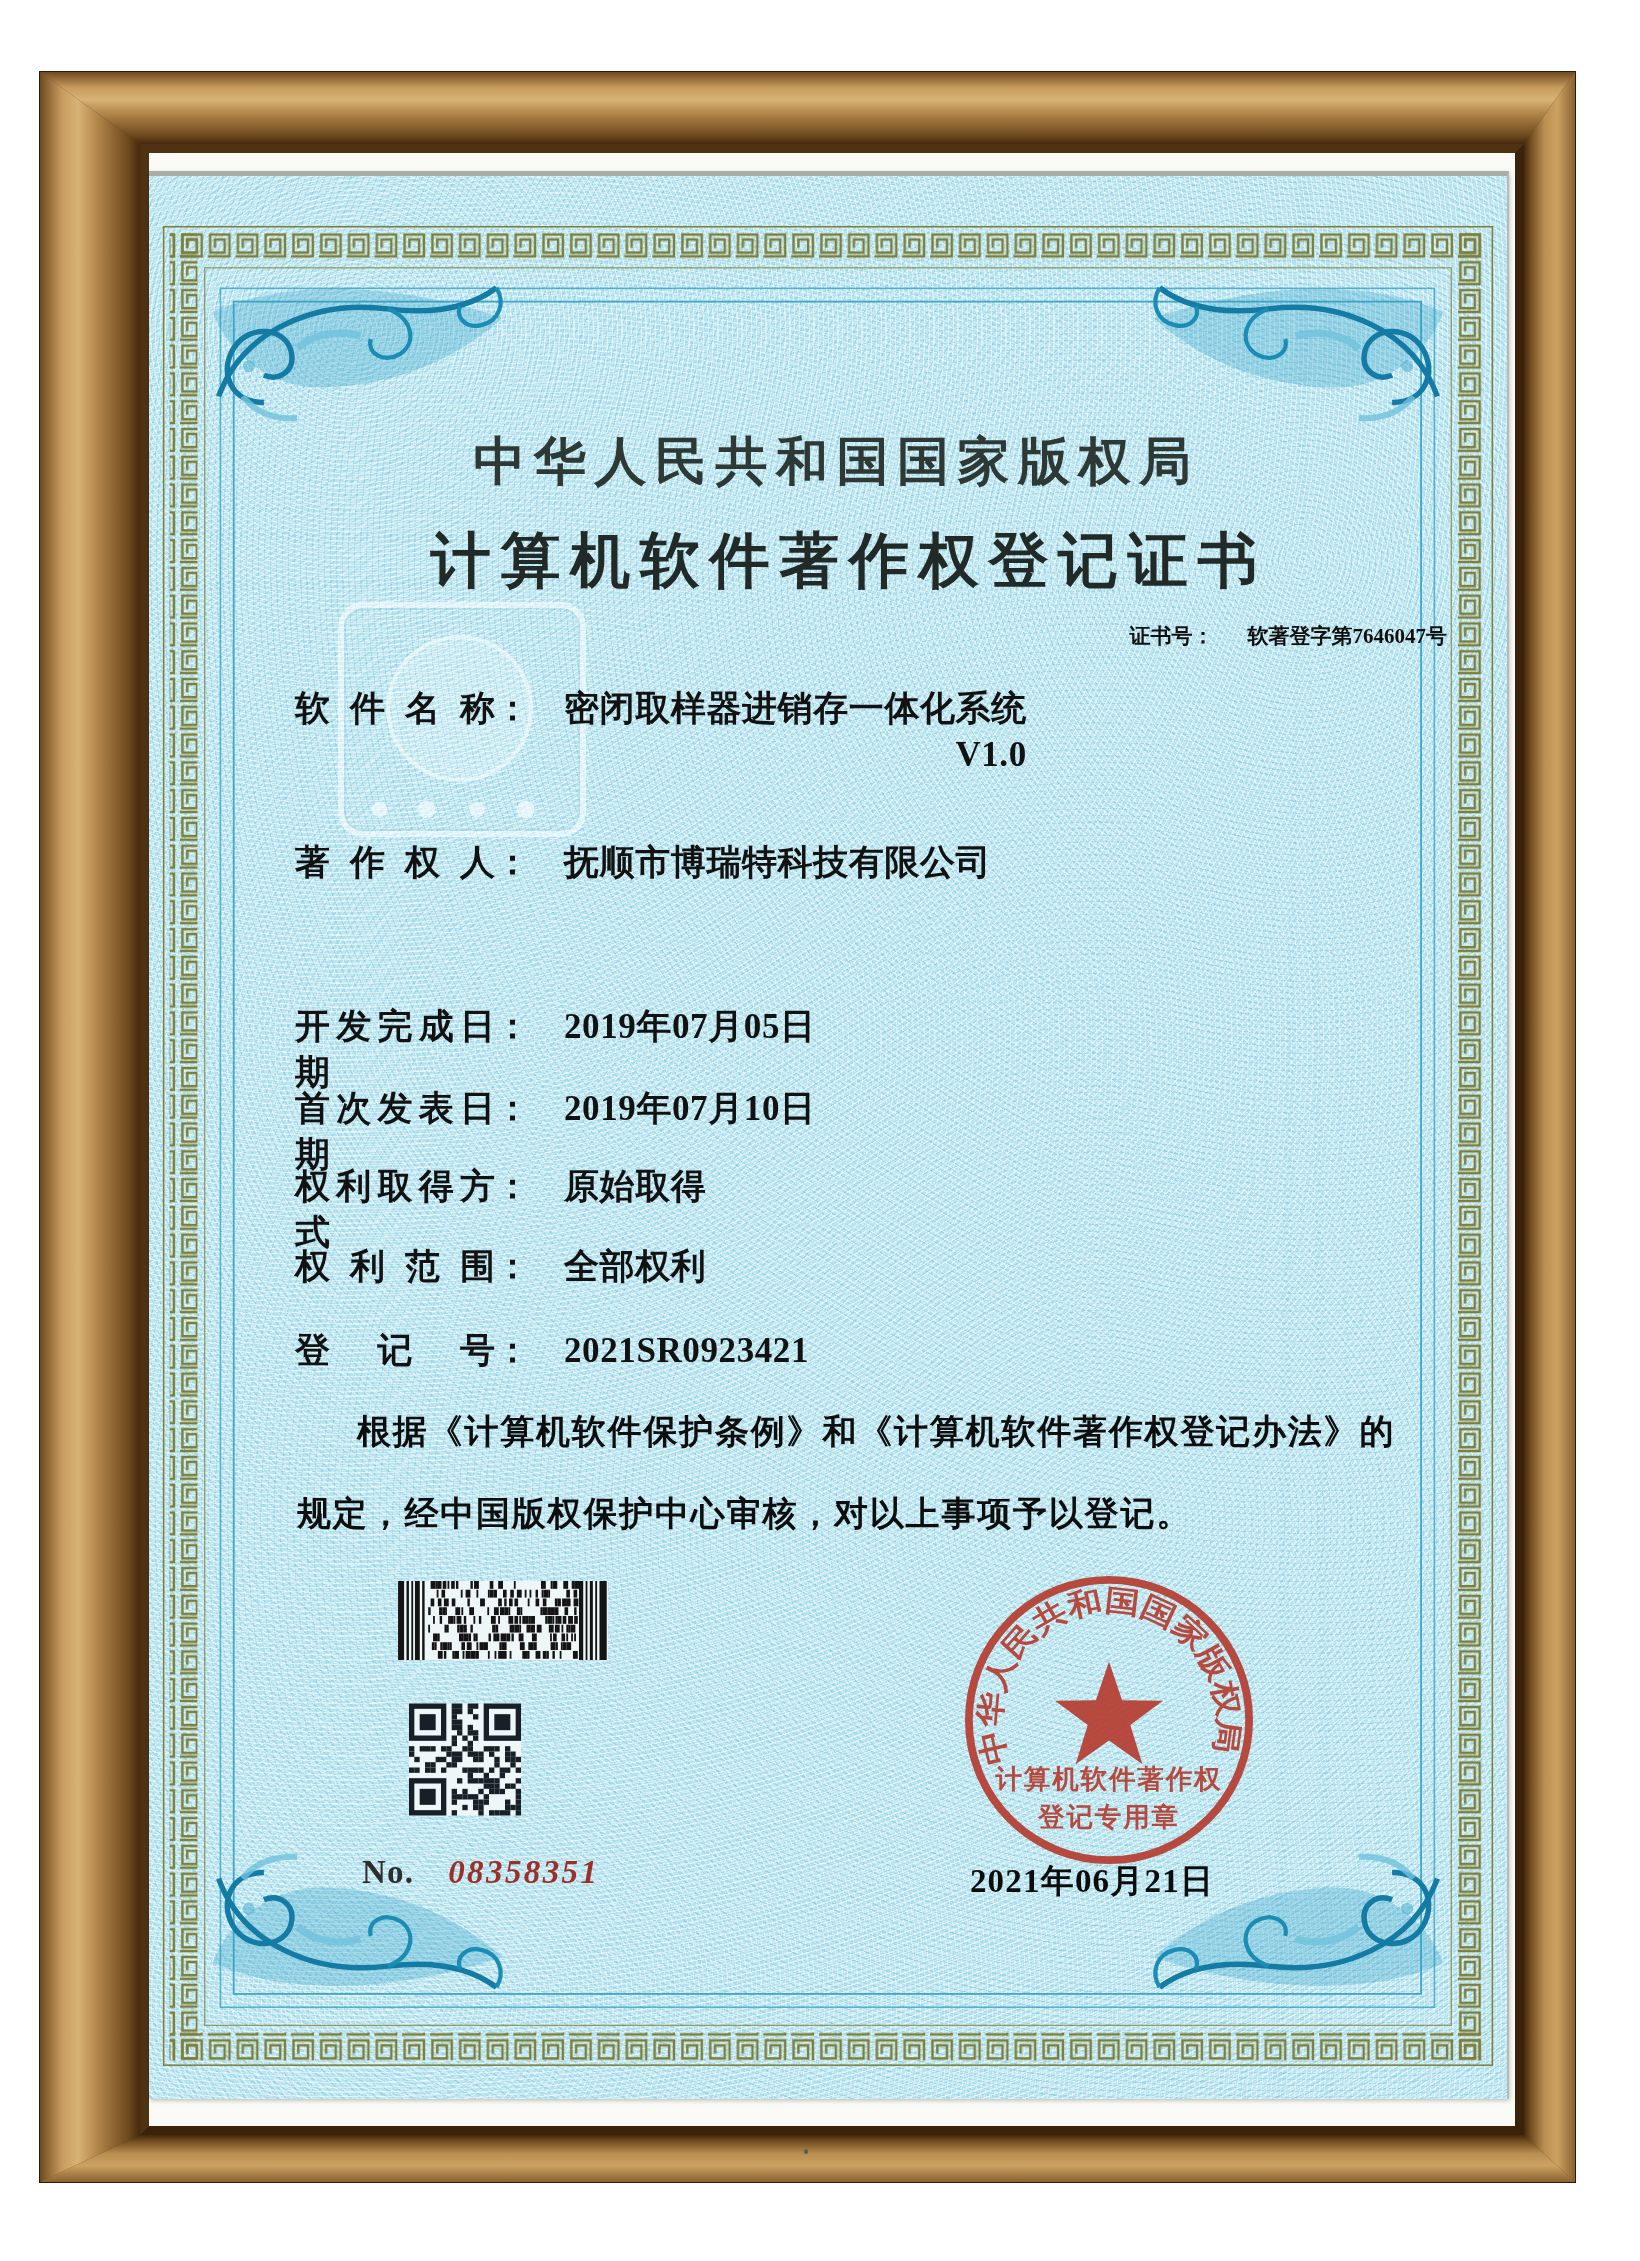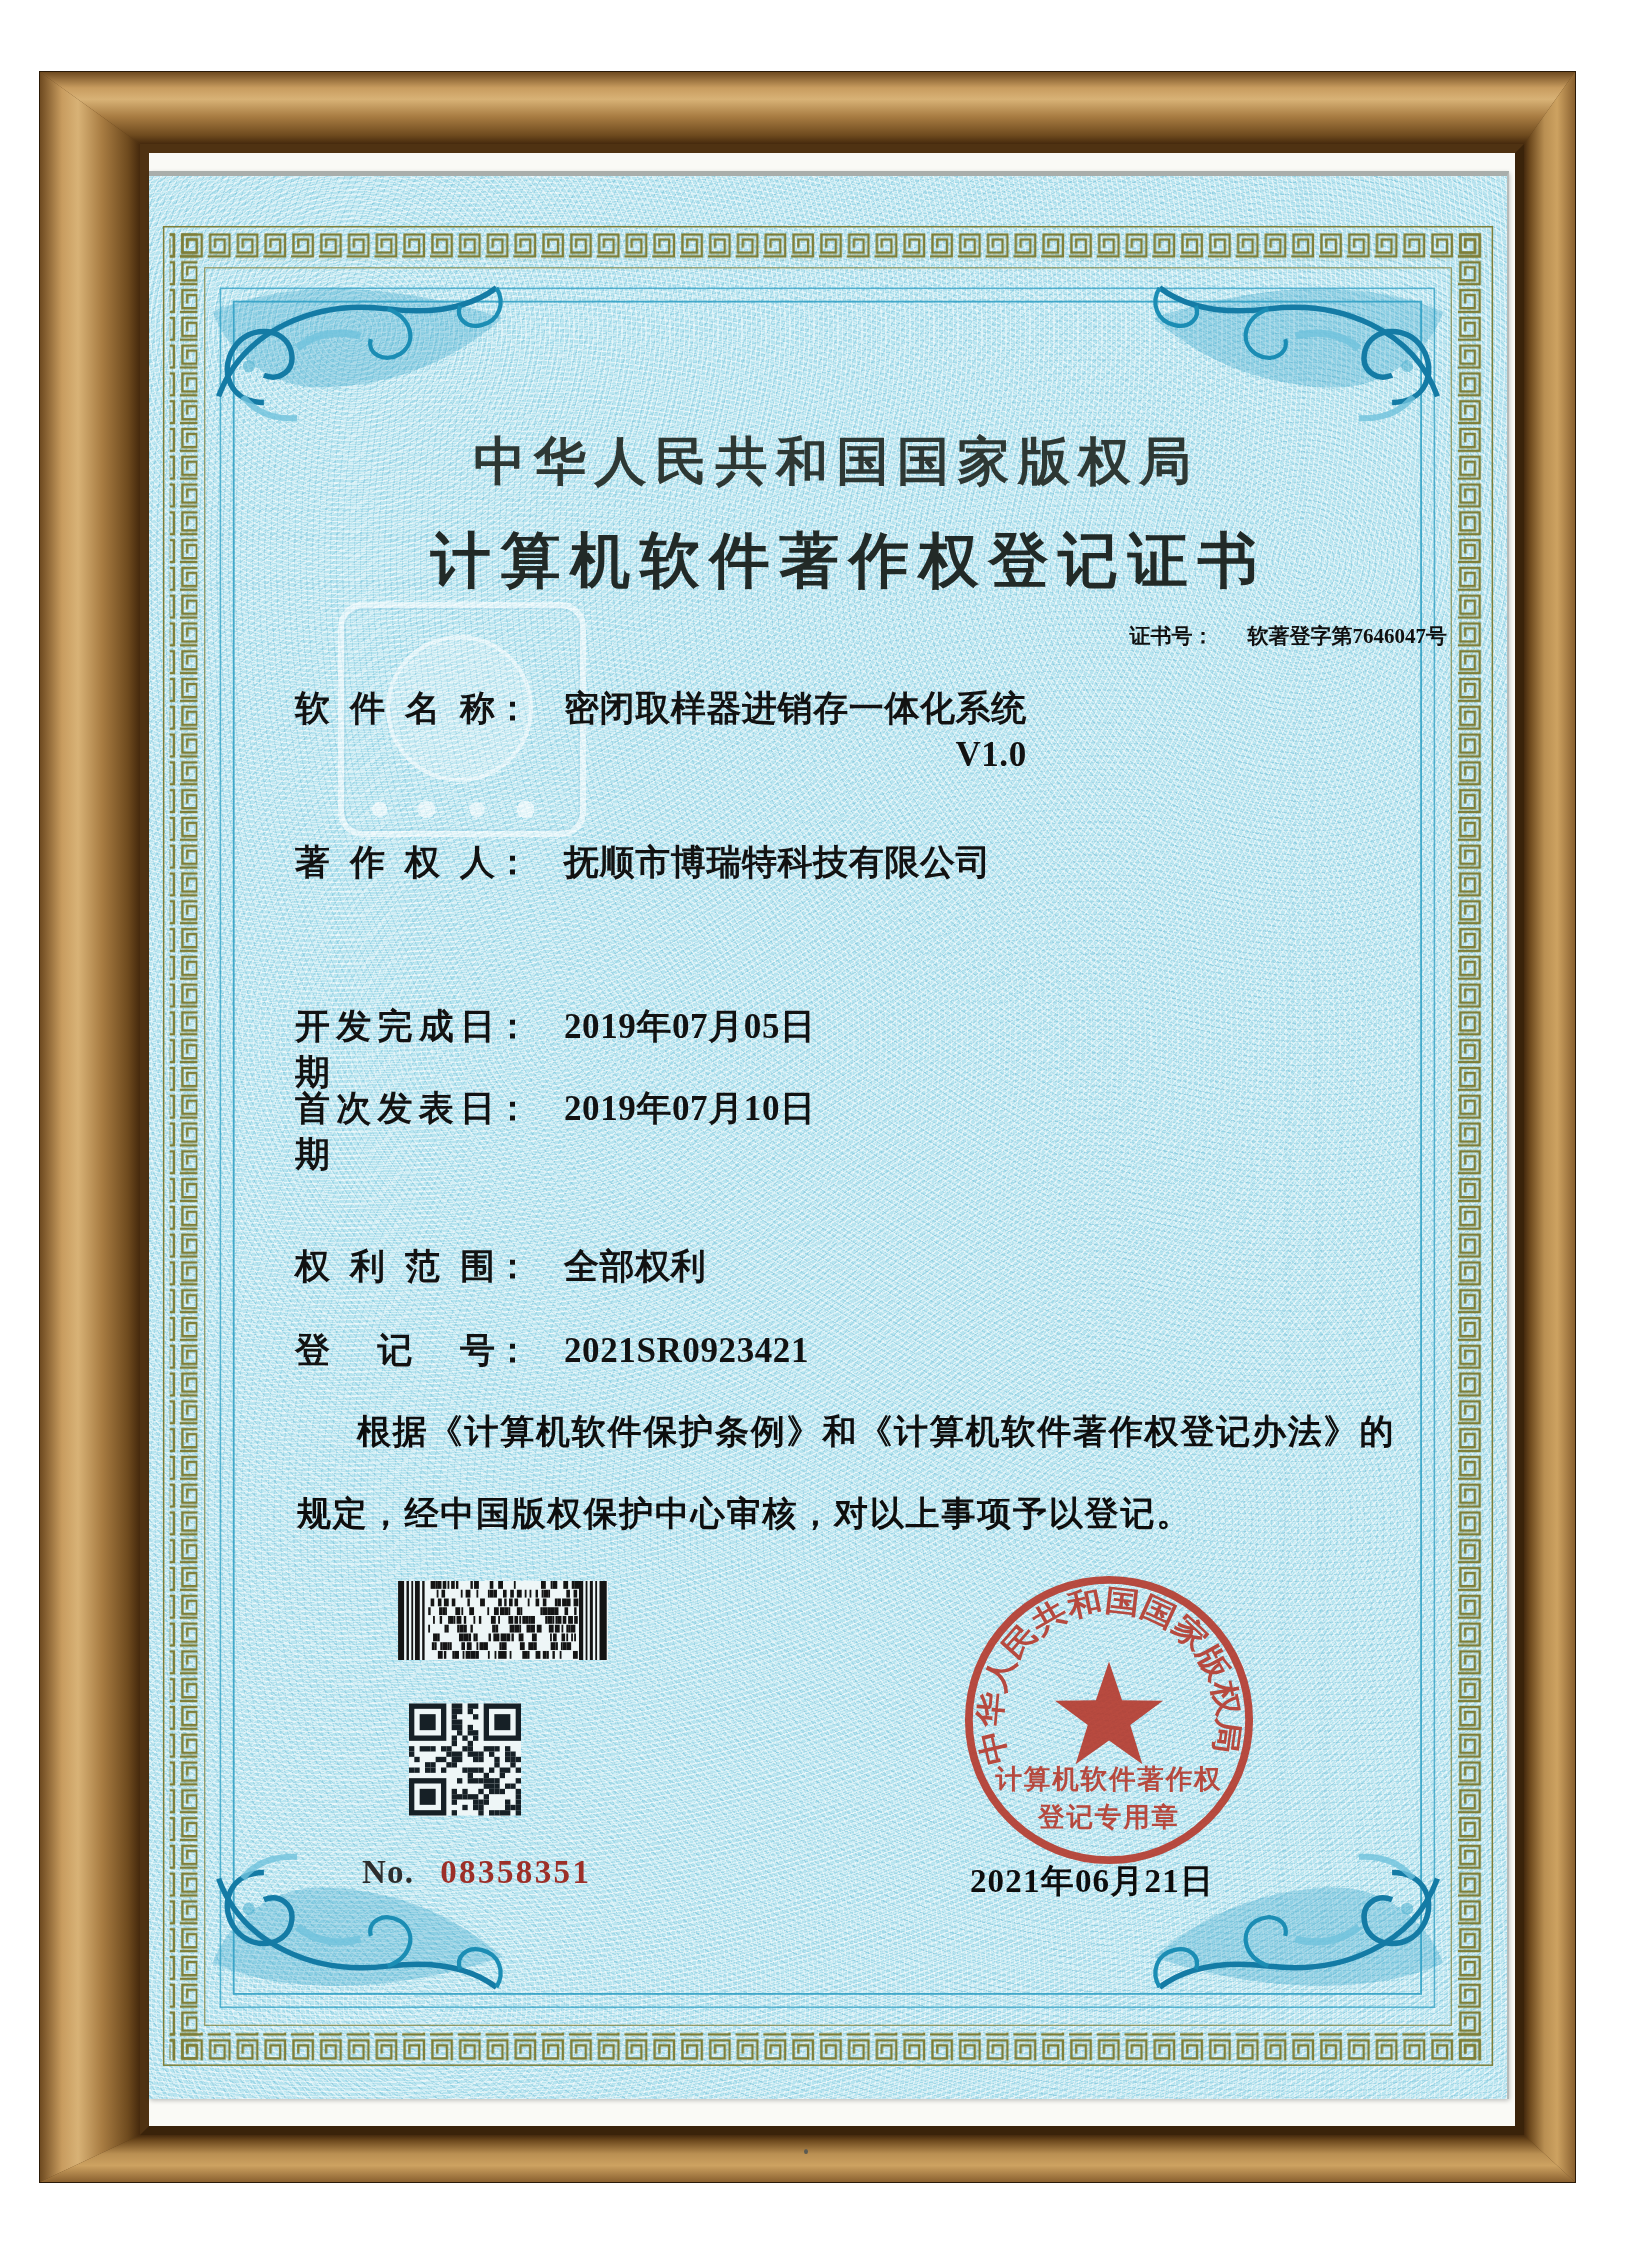--- a/index.html
+++ b/index.html
@@ -83,21 +83,21 @@
   .field-row{position:absolute;left:146px;z-index:2;font-weight:700;color:#121212;}
   .flabel{
     display:inline-block;width:200px;font-size:35px;line-height:46px;
     text-align:justify;text-align-last:justify;vertical-align:top;white-space:normal;
   }
   .fcolon{font-size:35px;line-height:46px;vertical-align:top;}
   .fvalue{position:absolute;left:269px;top:0;font-size:35px;line-height:46px;letter-spacing:0.6px;white-space:nowrap;}
   .fvalue span{display:block;text-align:right;}
   .statement{font-size:34px;font-weight:700;letter-spacing:1.8px;color:#0e0e0e;}
   .serial{left:213px;top:1678px;font-size:33px;font-weight:700;color:#2d2d2d;letter-spacing:1.2px;}
-  .serial .serial-number{color:#9c2f28;margin-left:26px;letter-spacing:2.4px;}
+  .serial .serial-number{color:#9c2f28;margin-left:34px;letter-spacing:2.4px;font-style:italic;}
   .issue-date{left:810px;top:1683px;width:266px;text-align:center;font-size:33px;font-weight:700;color:#0d0d0d;letter-spacing:1.2px;z-index:5;}
   .barcode{position:absolute;left:249px;top:1405px;z-index:2;}
   .qrcode{position:absolute;left:260px;top:1526px;z-index:2;}
   .seal{position:absolute;left:809px;top:1393px;z-index:4;opacity:.9;}
   .speck{position:absolute;left:655px;top:1996px;width:4.2px;height:5.4px;border-radius:50%;background:#5a5a52;}
 </style>
 </head>
 <body>
 
 <div class="frame">
@@ -177,20 +177,24 @@
         <span class="flabel">著作权人</span><span class="fcolon">：</span>
         <span class="fvalue">抚顺市博瑞特科技有限公司</span>
       </div>
       <div class="field-row" style="top:828px">
         <span class="flabel">开发完成日期</span><span class="fcolon">：</span>
         <span class="fvalue">2019年07月05日</span>
       </div>
       <div class="field-row" style="top:910px">
         <span class="flabel">首次发表日期</span><span class="fcolon">：</span>
         <span class="fvalue">2019年07月10日</span>
+      </div>
+      <div class="field-row" style="top:988px">
+        <span class="flabel">权利取得方式</span><span class="fcolon">：</span>
+        <span class="fvalue">原始取得</span>
       </div>
       <div class="field-row" style="top:1068px">
         <span class="flabel">权利范围</span><span class="fcolon">：</span>
         <span class="fvalue">全部权利</span>
       </div>
       <div class="field-row" style="top:1152px">
         <span class="flabel">登记号</span><span class="fcolon">：</span>
         <span class="fvalue">2021SR0923421</span>
       </div>
 

